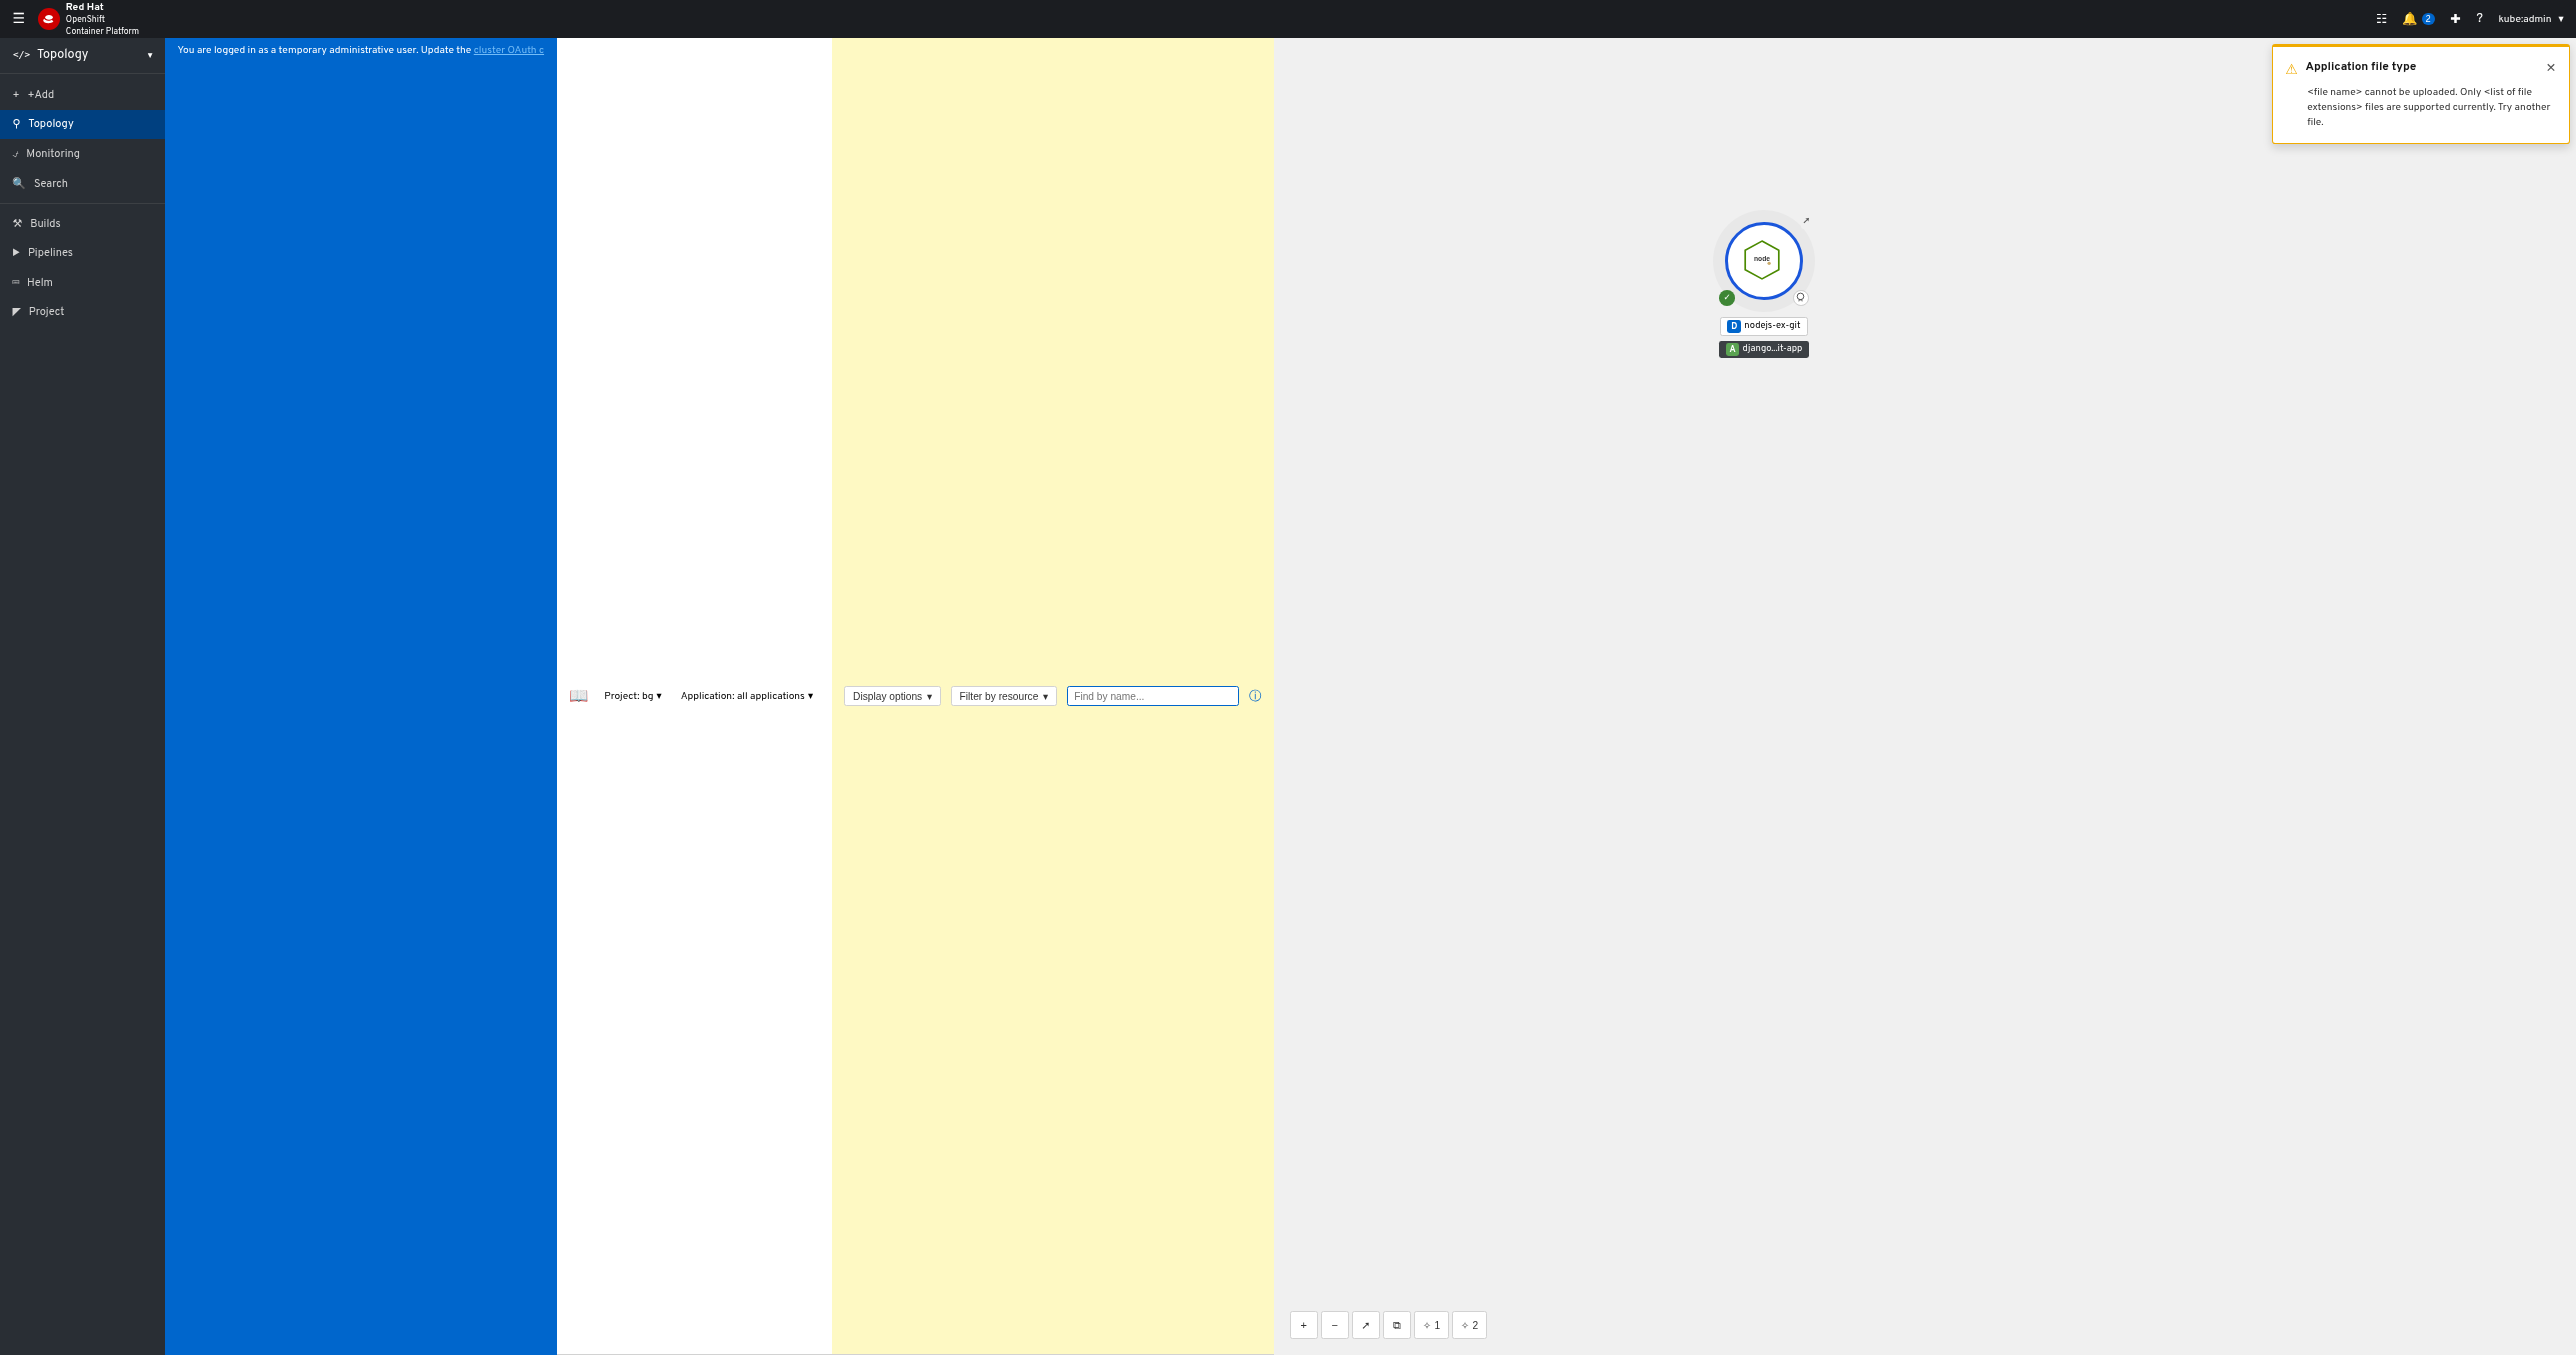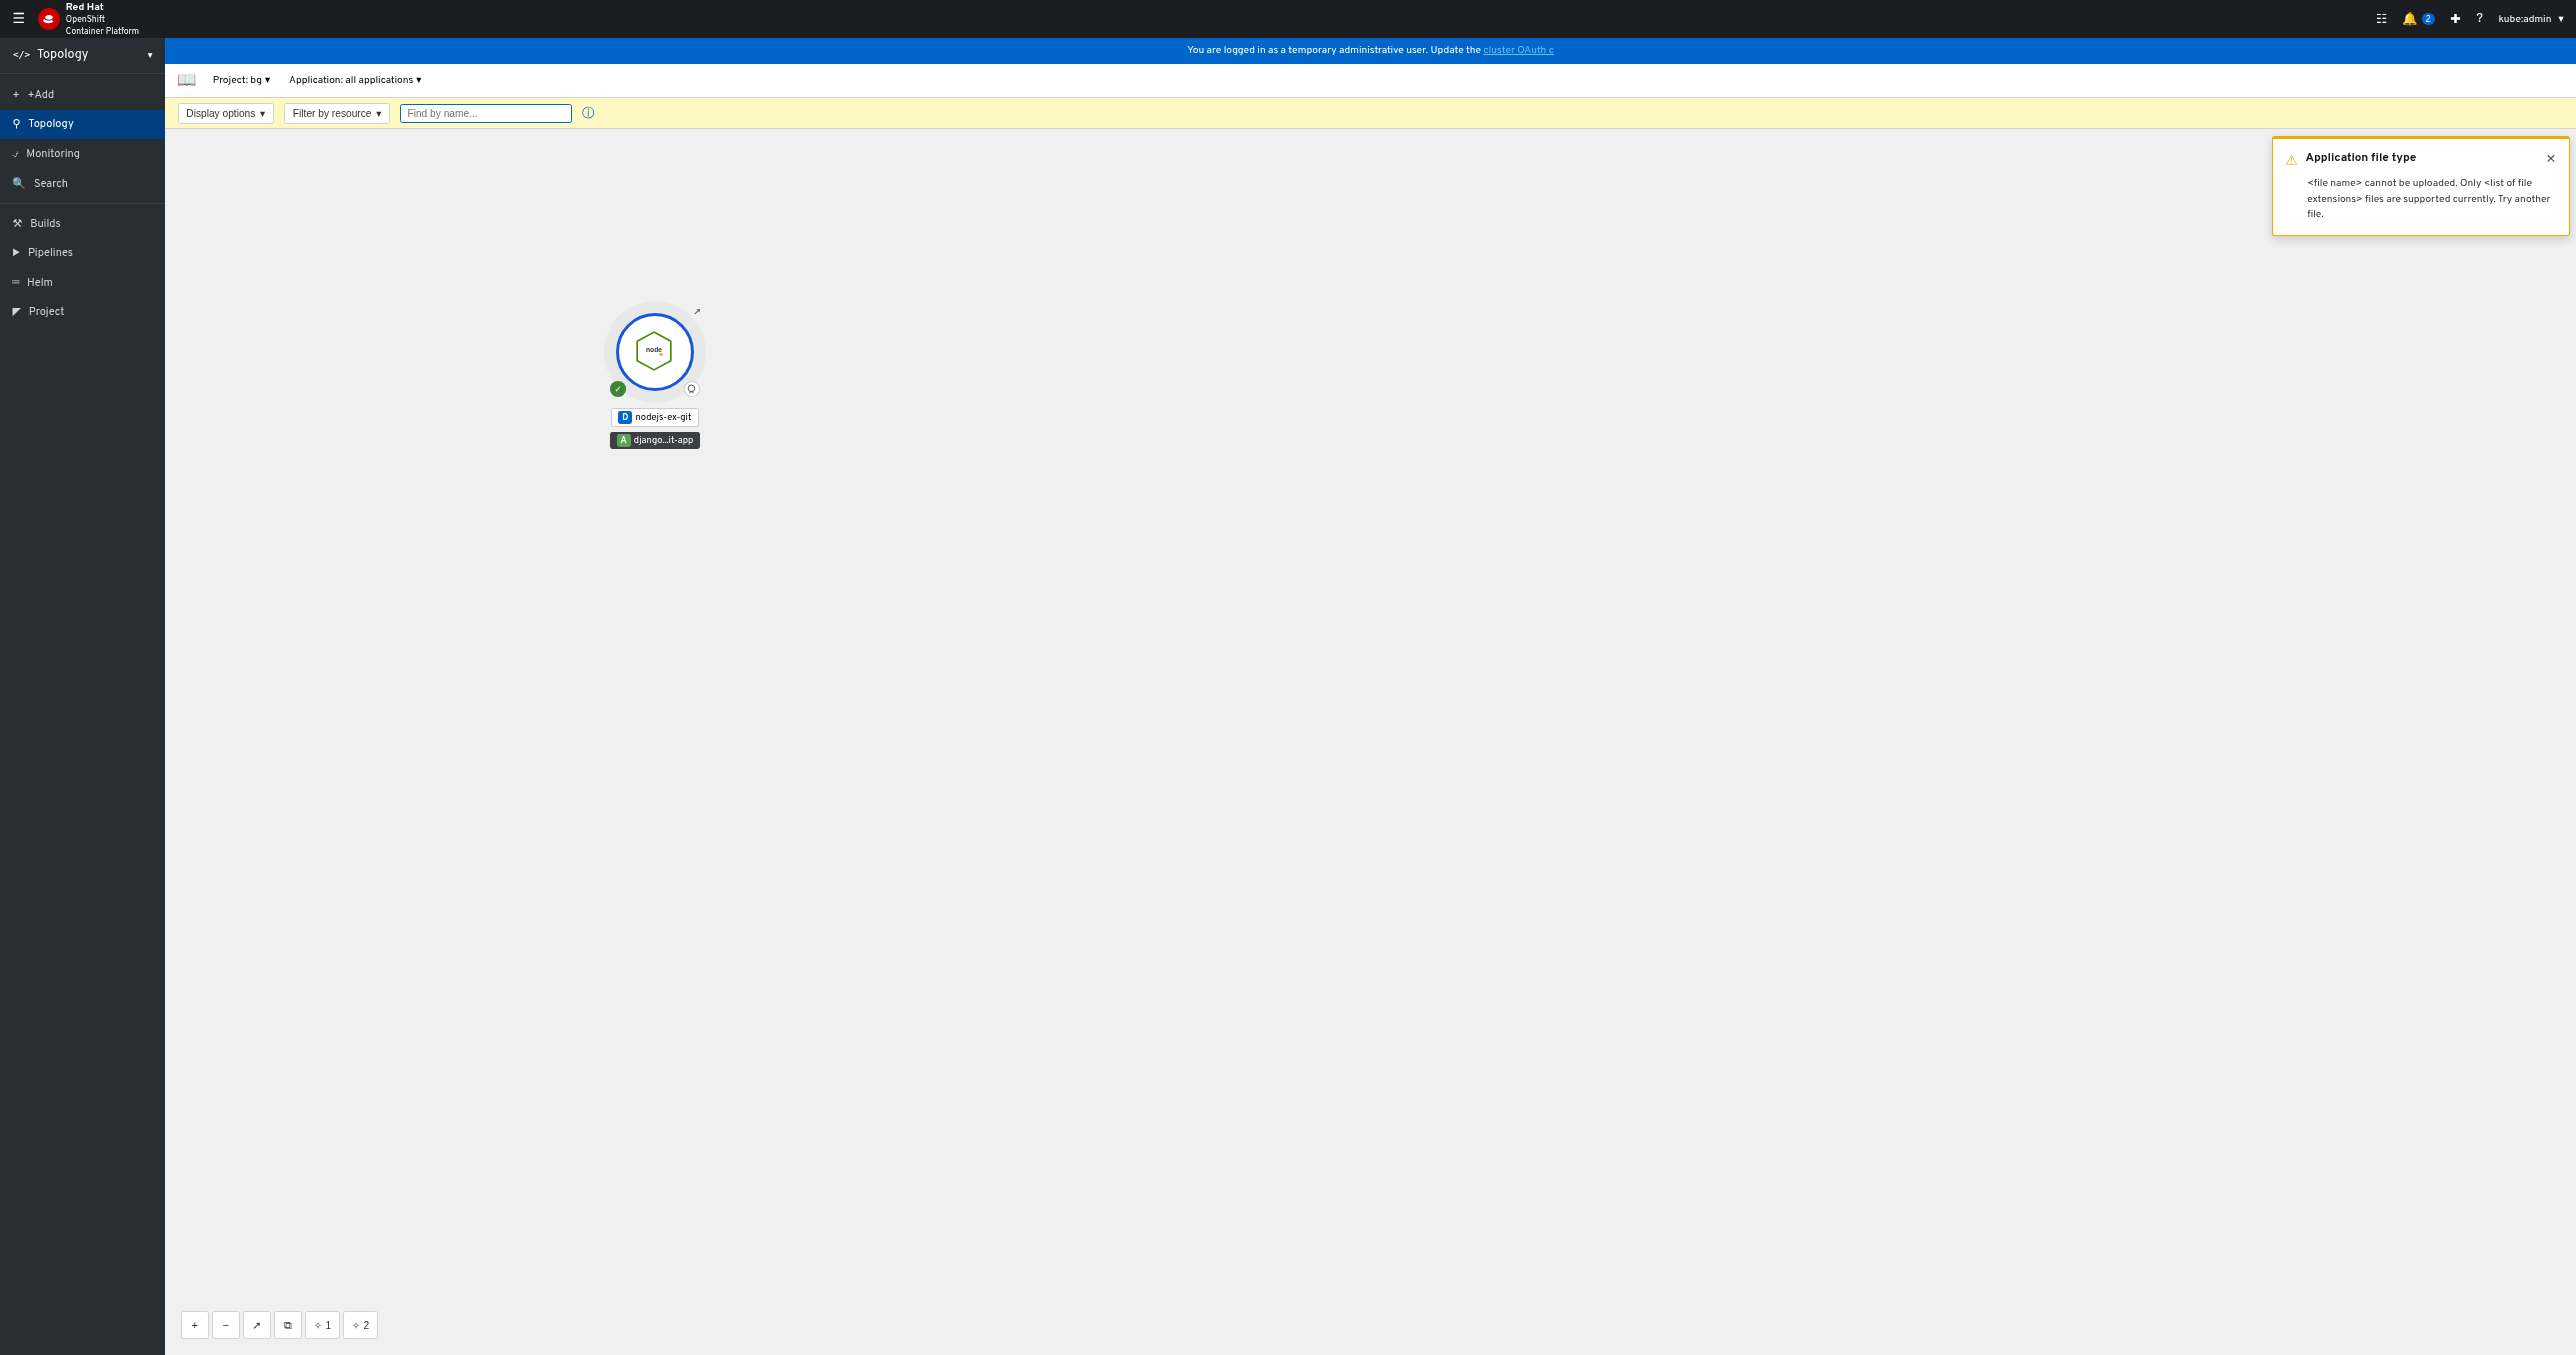--- a/index.html
+++ b/index.html
@@ -112,21 +112,21 @@
     .sidebar-item.active {
       background: #004080;
       color: #fff;
     }
     .sidebar-item .item-icon { font-size: 11px; }
 
     
     .content-area {
       flex: 1;
       display: flex;
-      flex-direction: column;
+      flex-direction: row;
       overflow: hidden;
       position: relative;
     }
 
     
     .banner {
       background: #06c;
       color: #fff;
       text-align: center;
       padding: 6.3px 12.5px;

